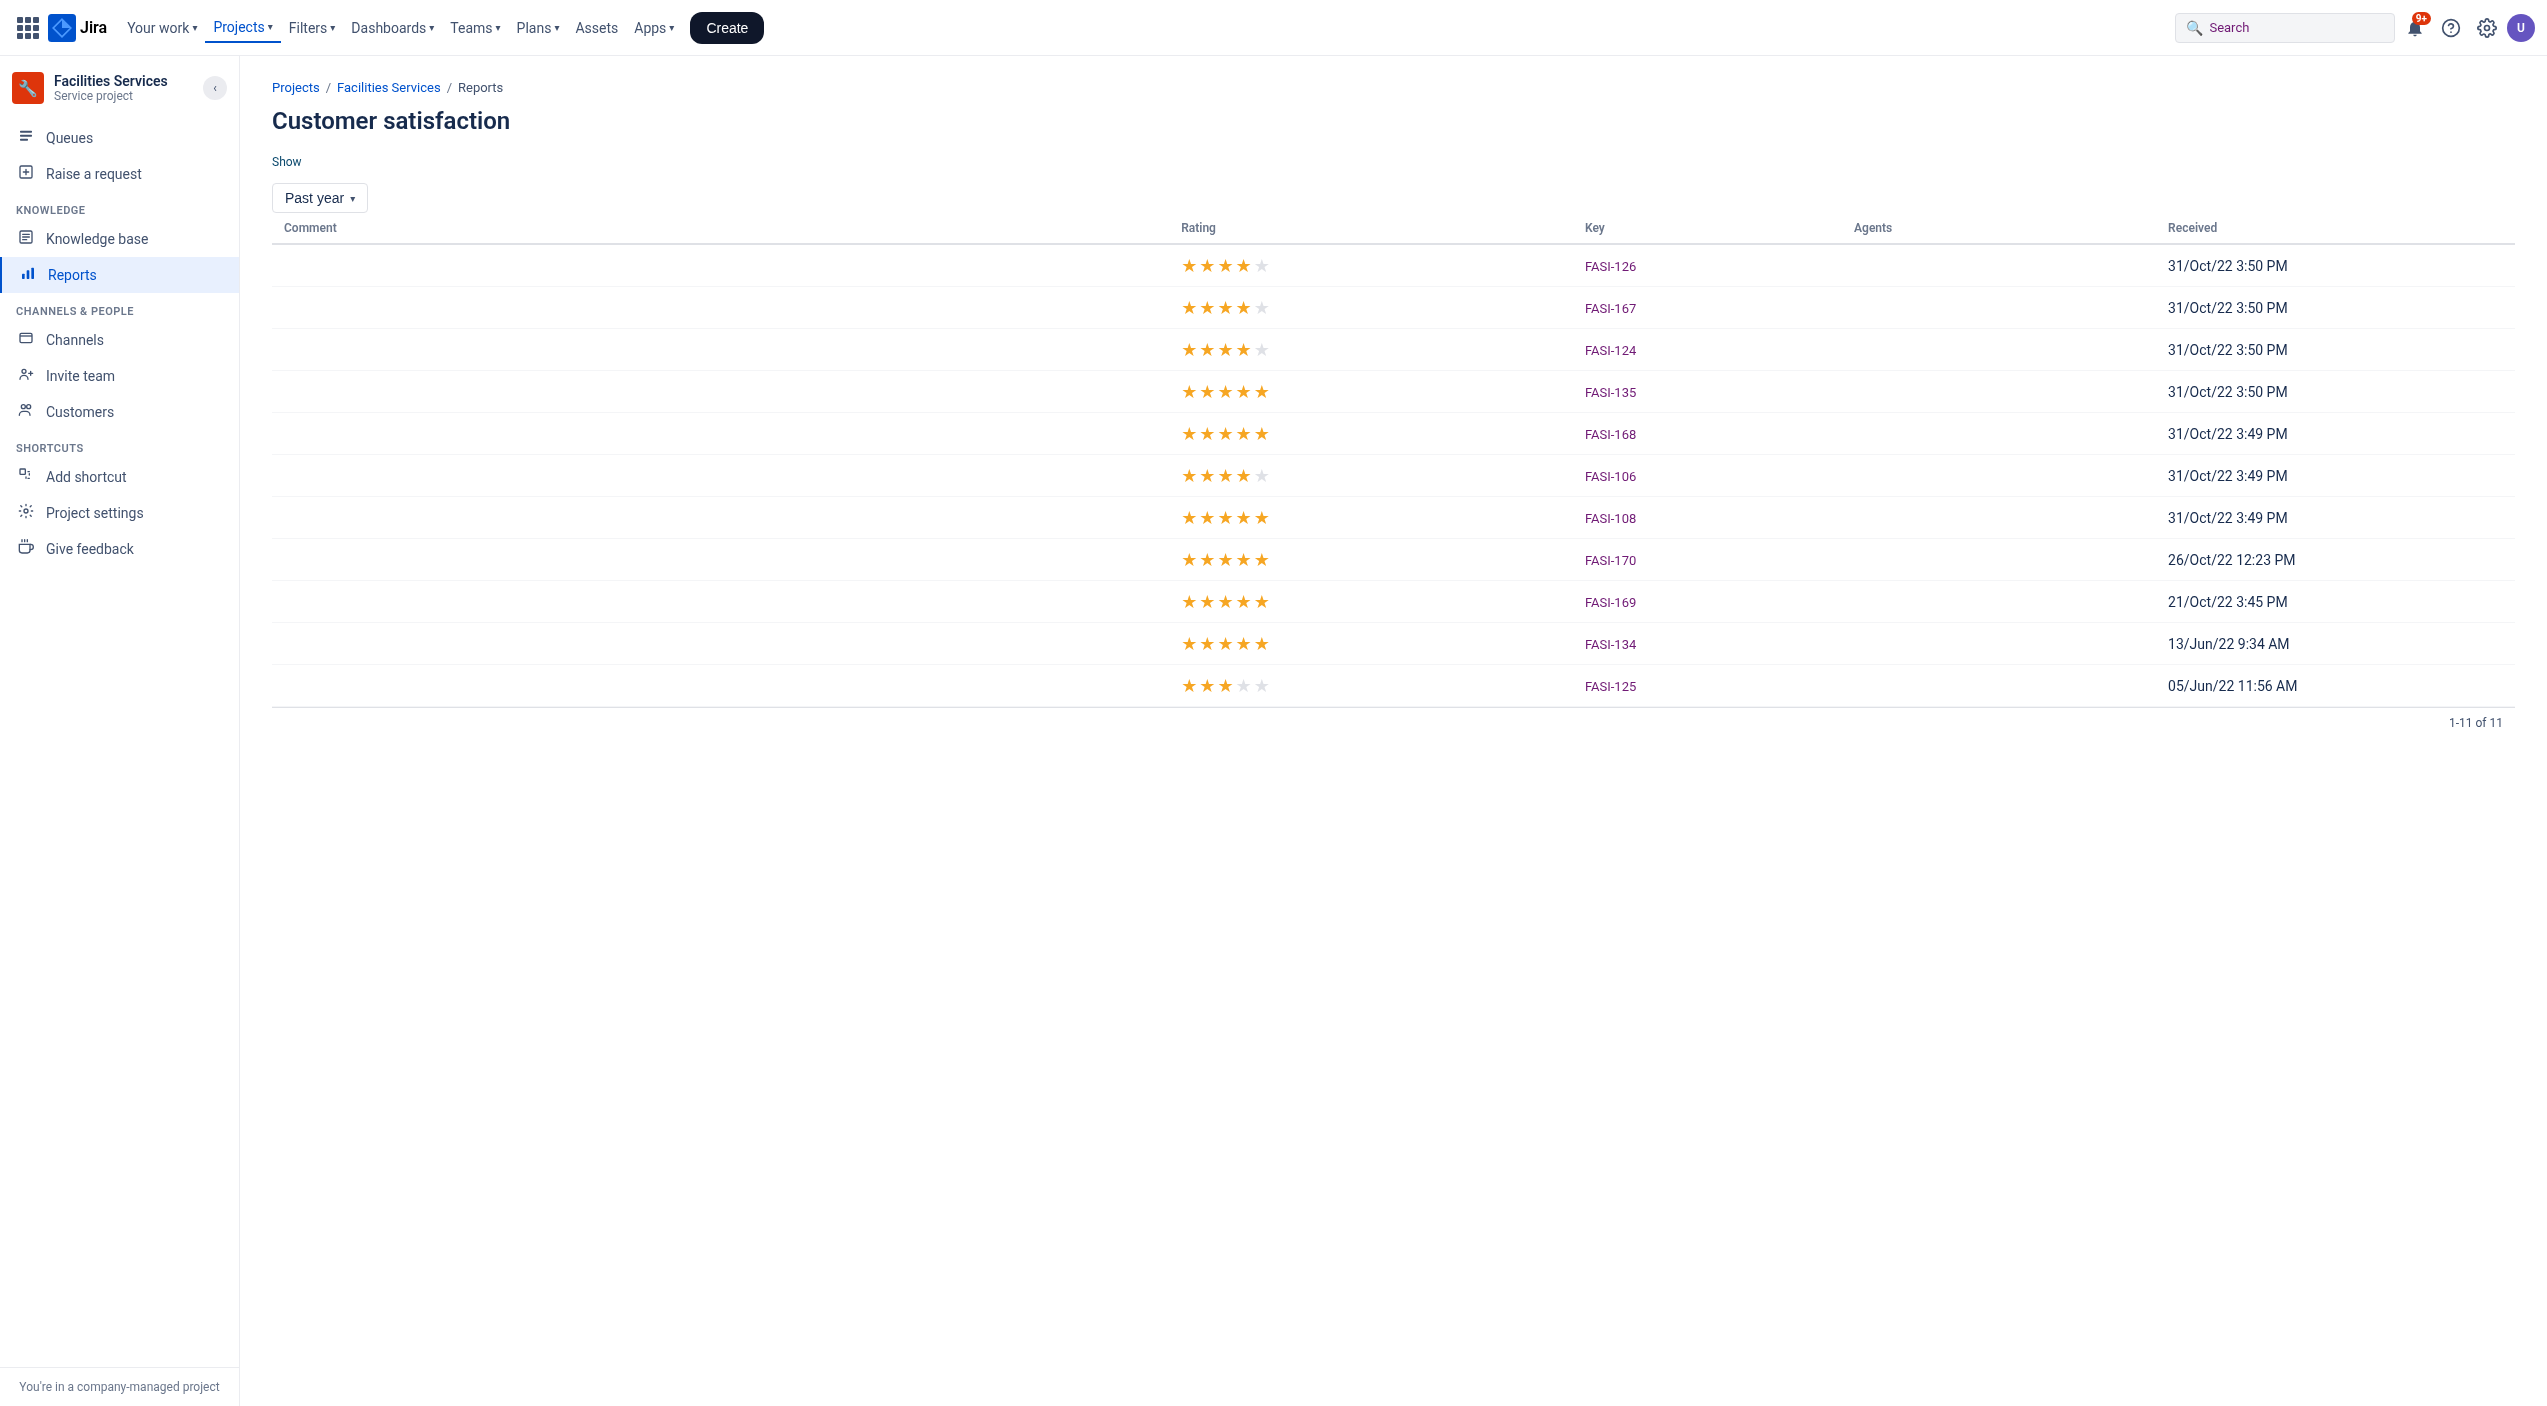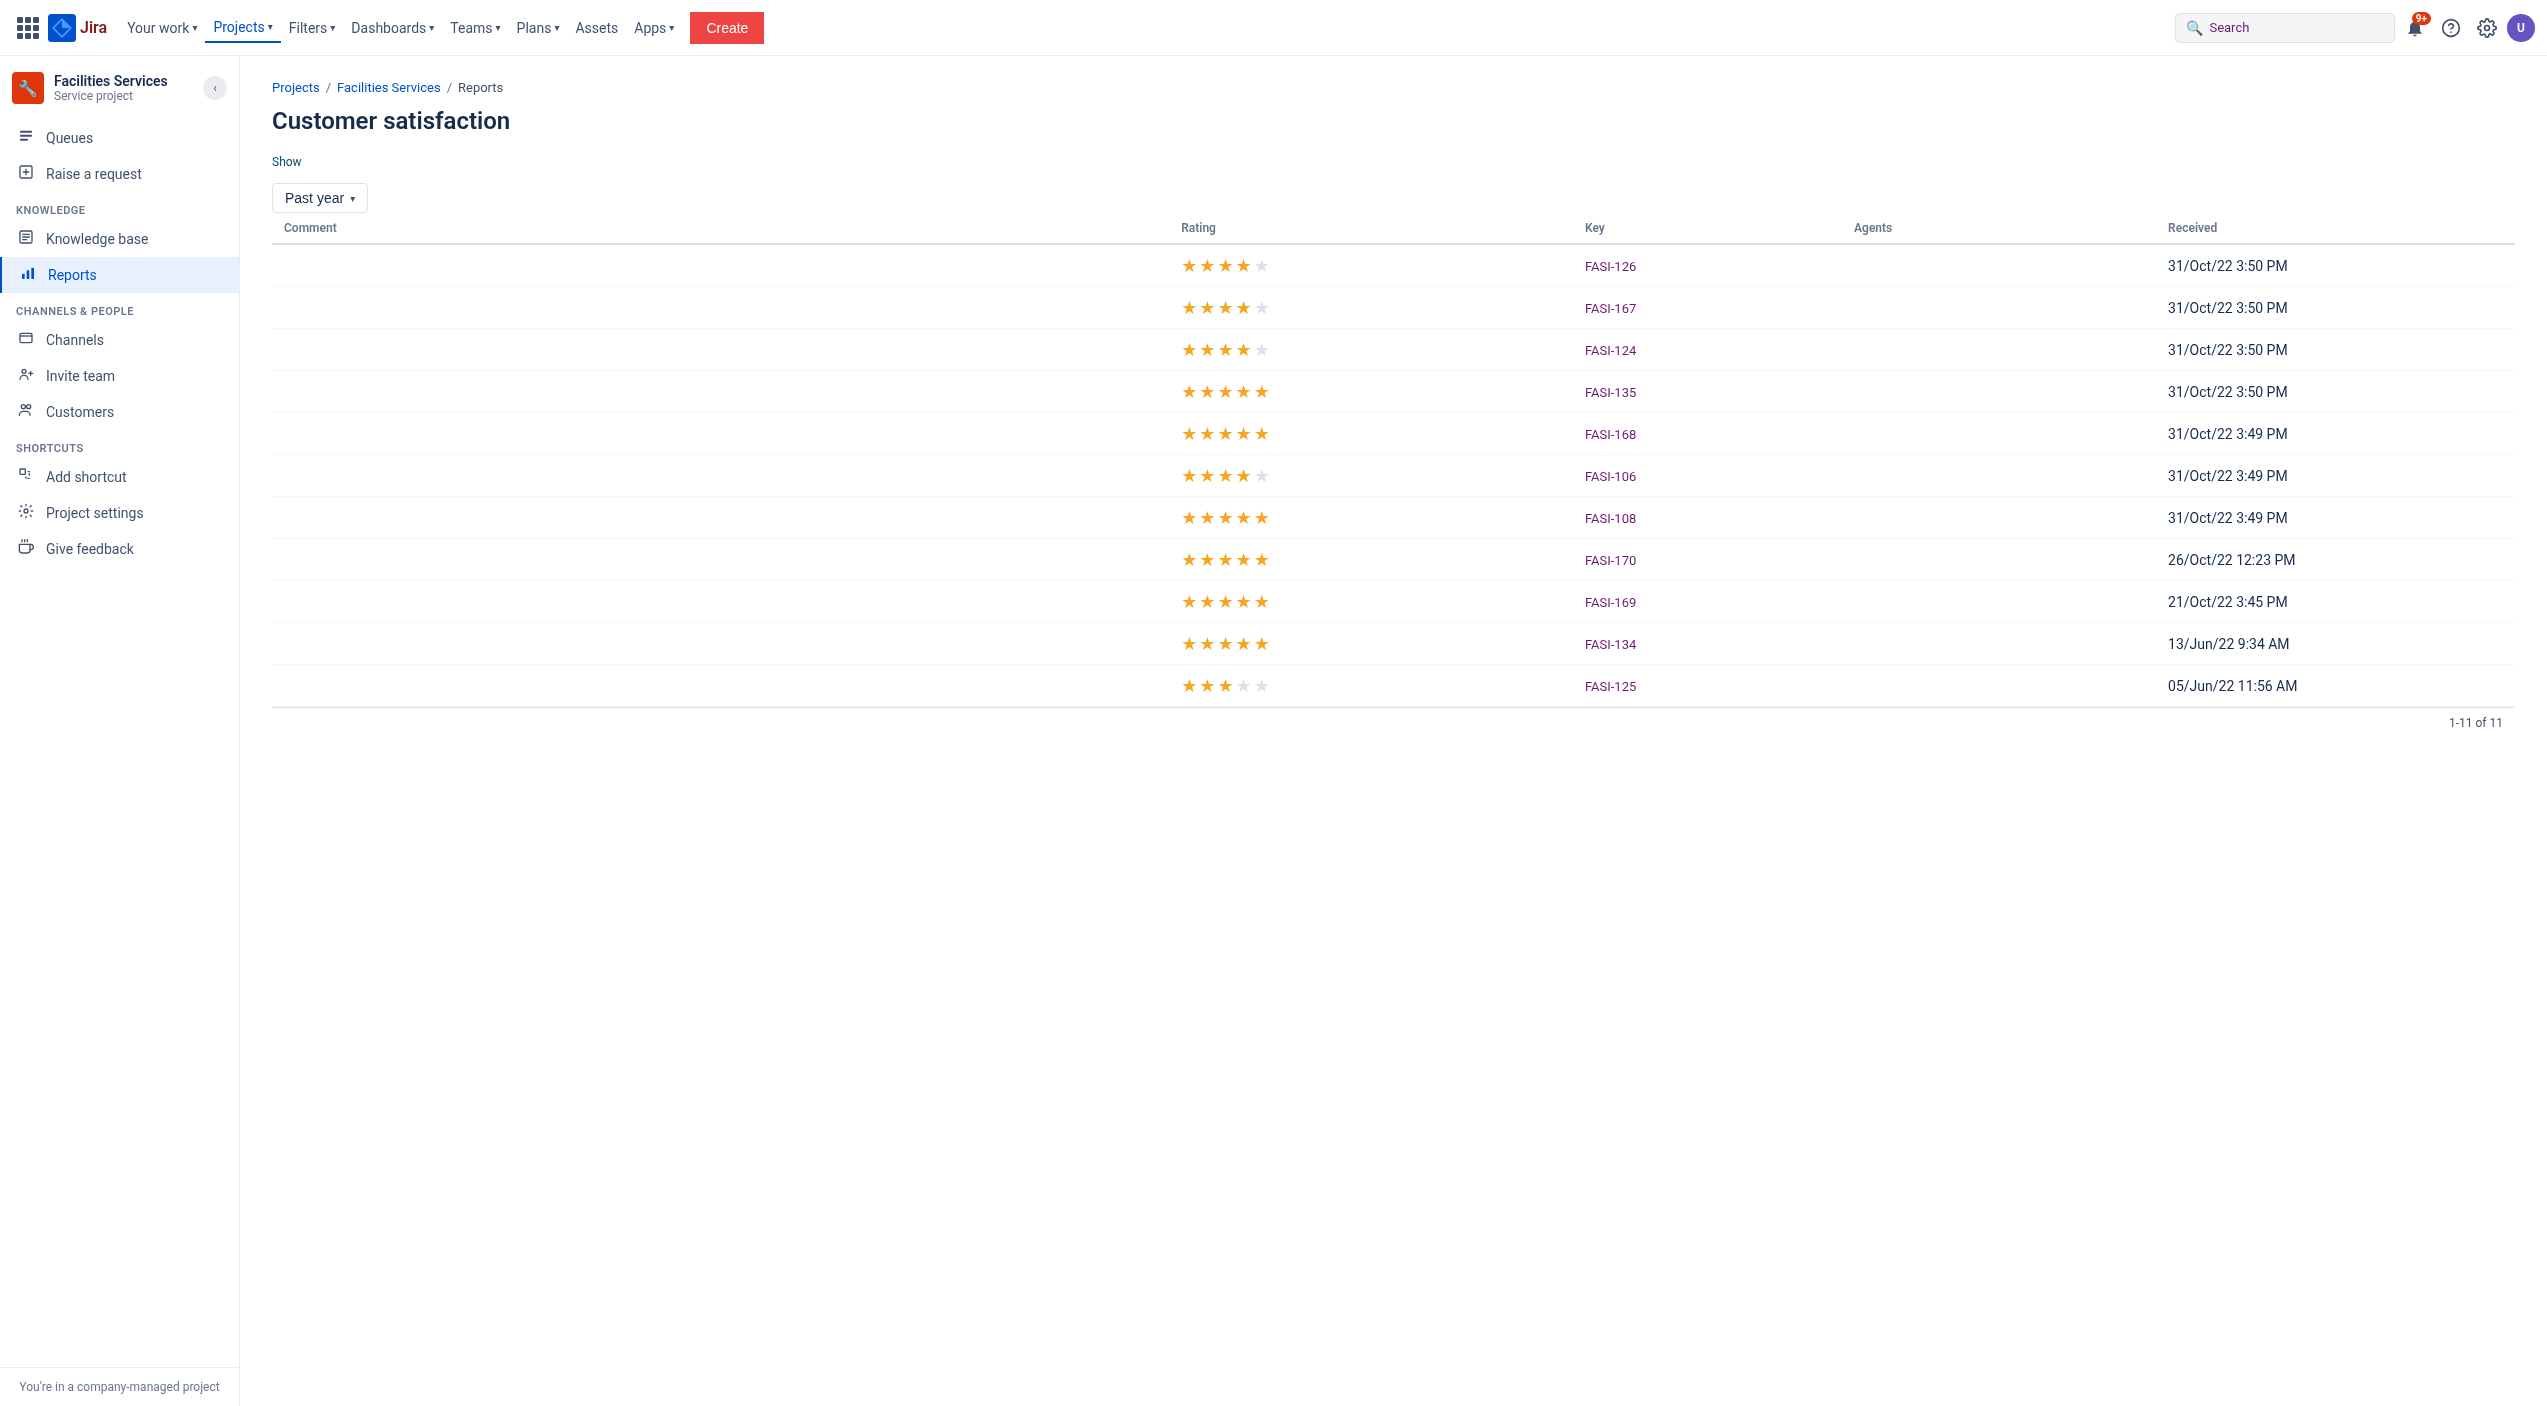--- a/index.html
+++ b/index.html
@@ -9,25 +9,25 @@
     .top-nav {
       display: flex; align-items: center; height: 56px;
       background: #fff; border-bottom: 1px solid #ebecf0;
       padding: 0 12px; gap: 4px; position: fixed; top: 0; left: 0; right: 0; z-index: 100;
     }
     .nav-grid-icon { width: 32px; height: 32px; display: flex; align-items: center; justify-content: center; cursor: pointer; border-radius: 4px; }
     .grid-dots { display: grid; grid-template-columns: repeat(3,6px); gap: 2px; }
     .grid-dot { width: 6px; height: 6px; background: #42526e; border-radius: 1px; }
     .jira-logo { display: flex; align-items: center; gap: 4px; margin-right: 8px; cursor: pointer; }
     .jira-logo-icon { width: 28px; height: 28px; }
-    .jira-logo-text { font-size: 16px; font-weight: 600; color: #7f1d1d; }
+    .jira-logo-text { font-size: 16px; font-weight: 600; color: #000000; }
     .nav-item { display: flex; align-items: center; gap: 3px; padding: 6px 8px; border-radius: 4px; cursor: pointer; font-size: 14px; color: #42526e; white-space: nowrap; }
     .nav-item.active { color: #0052cc; border-bottom: 2px solid #0052cc; border-radius: 0; }
     .nav-chevron { font-size: 10px; color: #42526e; }
-    .nav-create-btn { background: #ef4444; color: #fff; border: none; border-radius: 0; padding: 8px 16px; font-size: 14px; font-weight: 500; cursor: pointer; margin-left: 4px; }
+    .nav-create-btn { background: #0f172a; color: #fff; border: none; border-radius: 12px; padding: 8px 16px; font-size: 14px; font-weight: 500; cursor: pointer; margin-left: 4px; }
     .nav-spacer { flex: 1; }
     .nav-search { display: flex; align-items: center; background: #f4f5f7; border: 1px solid #dfe1e6; border-radius: 4px; padding: 6px 10px; gap: 6px; width: 220px; cursor: text; }
     .nav-search-icon { color: #42526e; font-size: 14px; }
     .nav-search-text { color: #701a75; font-size: 13px; }
     .nav-icon-btn { width: 32px; height: 32px; display: flex; align-items: center; justify-content: center; border-radius: 50%; cursor: pointer; position: relative; }
     .nav-badge { position: absolute; top: 0; right: 0; background: #de350b; color: #fff; font-size: 10px; font-weight: 700; border-radius: 10px; padding: 1px 4px; min-width: 16px; text-align: center; }
     .nav-avatar { width: 28px; height: 28px; border-radius: 50%; background: #6554c0; display: flex; align-items: center; justify-content: center; cursor: pointer; overflow: hidden; }
 
     
     .layout { display: flex; margin-top: 56px; height: calc(100vh - 56px); }

